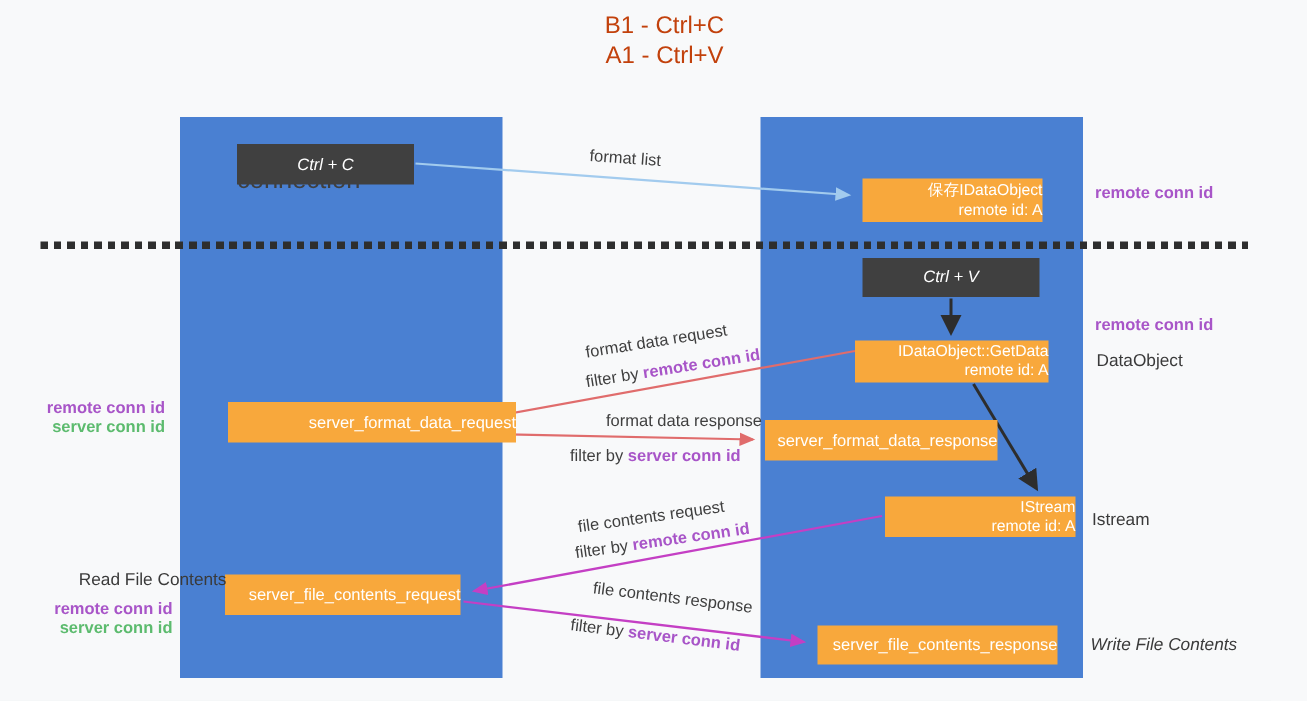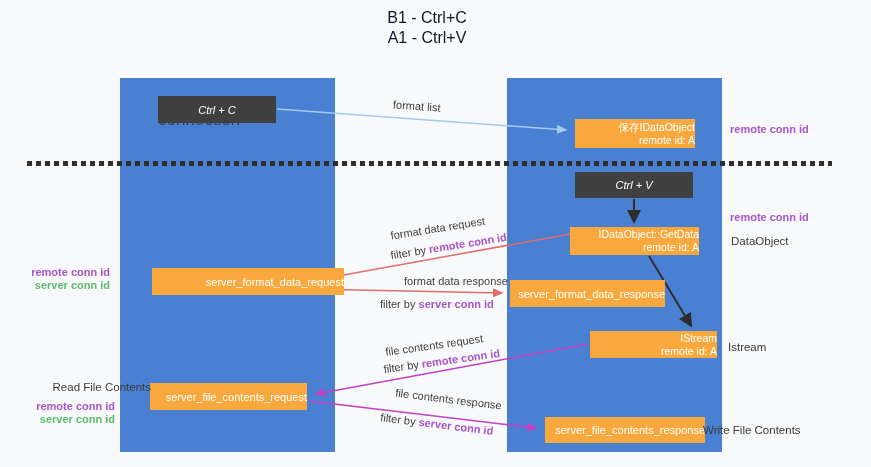--- a/index.html
+++ b/index.html
@@ -1,19 +1,19 @@
 <!DOCTYPE html>
 <html><head>
 <meta charset="utf-8">
 <style>
   html,body{margin:0;padding:0;}
   body{background:#eceff1;font-family:"Liberation Sans","DejaVu Sans",sans-serif;}
   .canvas{position:relative;width:871px;height:467px;background:#f8f9fa;overflow:hidden;}
   .abs{position:absolute;}
-  .title{top:8px;left:0;width:854px;text-align:center;font-size:16px;line-height:20px;color:#0f172a;}
+  .title{top:8px;left:16px;width:854px;text-align:center;font-size:16px;line-height:20px;color:#c2410c;}
   .colhead{top:52px;width:120px;font-size:17px;line-height:13px;color:#3f3f3f;z-index:3;margin-top:48px;}
   .col{top:78px;width:215px;height:374px;background:#4a80d2;z-index:1;}
   .dashline{left:27px;top:161px;width:805px;height:5px;z-index:2;
     background:repeating-linear-gradient(90deg,#2e2e2e 0 5px,transparent 5px 9px);}
   svg.arrows{left:0;top:0;z-index:2;pointer-events:none;}
   .node{z-index:3;color:#fff;display:flex;flex-direction:column;align-items:center;justify-content:center;text-align:center;}
   .green{background:#404040;font-size:11px;font-style:italic;}
   .orange{background:#f8a83c;font-size:11px;align-items:flex-end;}
   .two{font-size:10.5px;line-height:13px;}
   .slabel{z-index:3;font-size:11.5px;color:#3a3a3a;white-space:nowrap;}
@@ -102,21 +102,21 @@
   </div>
 
   <div class="abs node orange" style="left:545px;top:417px;width:160px;height:26px;">
     <span>server_file_contents_response</span>
   </div>
 
   <div class="abs slabel purple" style="left:730px;top:123px;font-size:11px;">remote conn id</div>
   <div class="abs slabel purple" style="left:730px;top:211px;font-size:11px;">remote conn id</div>
   <div class="abs slabel" style="left:731px;top:235px;">DataObject</div>
   <div class="abs slabel" style="left:728px;top:341px;">Istream</div>
-  <div class="abs slabel" style="left:703px;top:424px;">Write File Contents</div>
+  <div class="abs slabel" style="left:727px;top:424px;font-style:italic;">Write File Contents</div>
 
   <div class="abs slabel purple right-align" style="left:10px;top:266px;width:100px;font-size:11px;">remote conn id</div>
   <div class="abs slabel greentx right-align" style="left:10px;top:279px;width:100px;font-size:11px;">server conn id</div>
   <div class="abs slabel right-align" style="left:10px;top:381px;width:105px;margin-left:36px;">Read File Contents</div>
   <div class="abs slabel purple right-align" style="left:10px;top:400px;width:105px;font-size:11px;">remote conn id</div>
   <div class="abs slabel greentx right-align" style="left:10px;top:413px;width:105px;font-size:11px;">server conn id</div>
 
   <div class="abs elabel" style="left:393px;top:100px;transform:rotate(4deg);">format list</div>
 
   <div class="abs elabel" style="left:390px;top:222px;transform:rotate(-9deg);">format data request</div>

